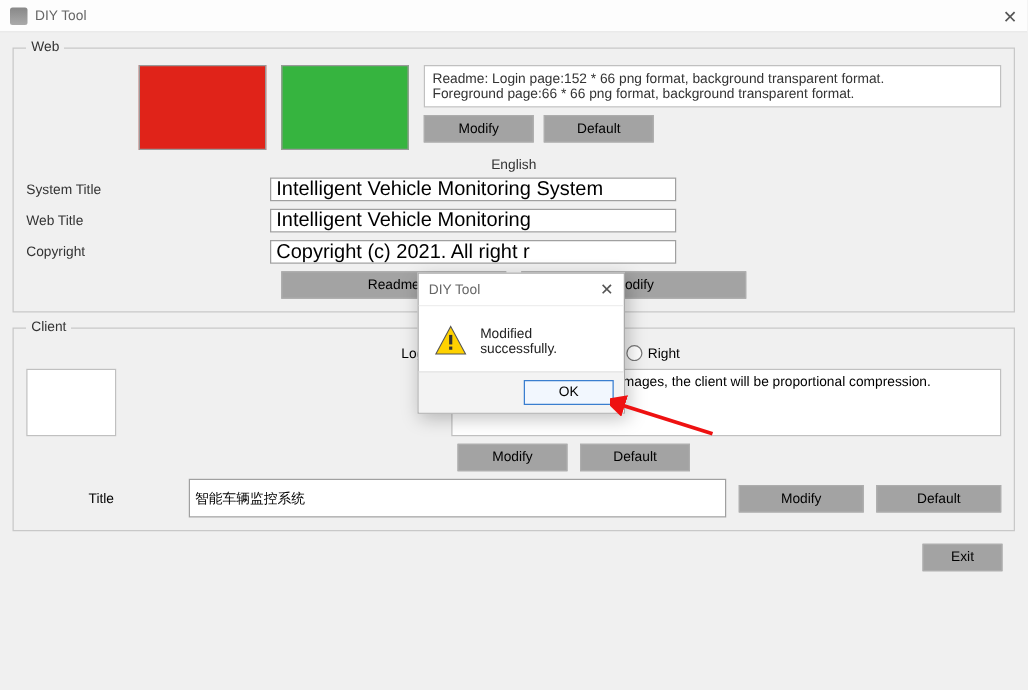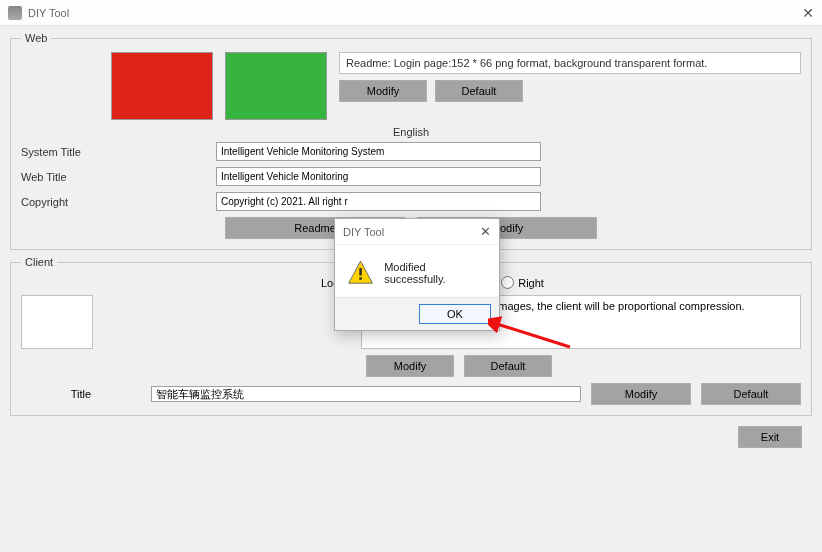--- a/index.html
+++ b/index.html
@@ -22,39 +22,39 @@
 
 .readme-box { flex: 1; border: 1px solid #c0c0c0; background: #fff; padding: 4px 6px; height: 68px; font-size: 11px; color: #333; overflow: hidden; }
 
 .btn { width: 88px; height: 22px; border: 1px solid #adadad; background: #a3a3a3; cursor: pointer; font-size: 11px; display: inline-flex; align-items: center; justify-content: center; }
 .btn-row { display: flex; gap: 8px; margin-top: 6px; }
 
 .sub-header { text-align: center; margin: 6px 0 4px 0; color: #333; }
 
 .form-row { display: flex; align-items: center; margin-bottom: 6px; }
 .form-row label { width: 195px; text-align: left; padding-right: 10px; color: #333; }
-.form-row input[type=text] { flex: 1; height: 19px; border: 1px solid #a0a0a0; padding: 0 4px; font-size: 10px; background: #fff; }
+.form-row input[type=text] { flex: 1; height: 19px; border: 1px solid #a0a0a0; padding: 0 4px; font-size: 16px; background: #fff; }
 .form-row.title-row { max-width: 520px; }
 
 .web-bottom-btns { display: flex; gap: 12px; justify-content: center; margin-top: 4px; }
 .web-bottom-btns .btn { width: 180px; }
 
 .logo-row { display: flex; align-items: center; margin-bottom: 6px; padding-left: 300px; }
 .logo-row .lbl { margin-right: 18px; }
 .logo-row label { margin-right: 40px; display: flex; align-items: center; gap: 4px; }
 
 .client-top { display: flex; gap: 10px; }
 .logo-placeholder { width: 72px; height: 54px; border: 1px solid #c0c0c0; background: #fff; }
 .client-readme { flex: 1; border: 1px solid #c0c0c0; background: #fff; padding: 4px 6px; height: 54px; }
 
 .client-btns { padding-left: 345px; display: flex; gap: 10px; margin-top: 6px; }
 
 .title-block { display: flex; align-items: center; gap: 10px; margin-top: 6px; }
 .title-block .tlbl { width: 120px; text-align: center; }
-.title-block input { flex: 1; height: 16px; border: 1px solid #a0a0a0; padding: 0 4px; }
+.title-block input { flex: 1; height: 31px; border: 1px solid #a0a0a0; padding: 0 4px; }
 .title-block .btn { width: 100px; }
 
 .footer-row { display: flex; justify-content: flex-end; padding: 4px 10px 0 0; }
 .footer-row .btn { width: 64px; }
 
 
 .modal { position: absolute; left: 334px; top: 218px; width: 166px; background: #fff; border: 1px solid #aaa; box-shadow: 2px 4px 14px rgba(0,0,0,.25); z-index: 10; }
 .modal .m-title { height: 26px; display: flex; align-items: center; padding: 0 8px; color: #666; border-bottom: 1px solid #eee; }
 .modal .m-title .spacer { flex: 1; }
 .modal .m-title .x { font-size: 13px; cursor: pointer; color: #555; }
@@ -83,20 +83,21 @@
     <legend>Web</legend>
 
     <div class="swatches">
       <div style="display:flex; gap:12px; padding-left:90px;">
         <div class="swatch red"></div>
         <div class="swatch green"></div>
       </div>
       <div style="flex:1; display:flex; flex-direction:column;">
         <div class="readme-box">
           <div>Readme: Login page:152 * 66 png format, background transparent format.</div>
+          <div>               Foreground page:66 * 66 png format, background transparent format.</div>
         </div>
         <div class="btn-row" style="padding-left:0; margin-top:6px;">
           <button class="btn">Modify</button>
           <button class="btn">Default</button>
         </div>
       </div>
     </div>
 
     <div class="sub-header">English</div>
 

